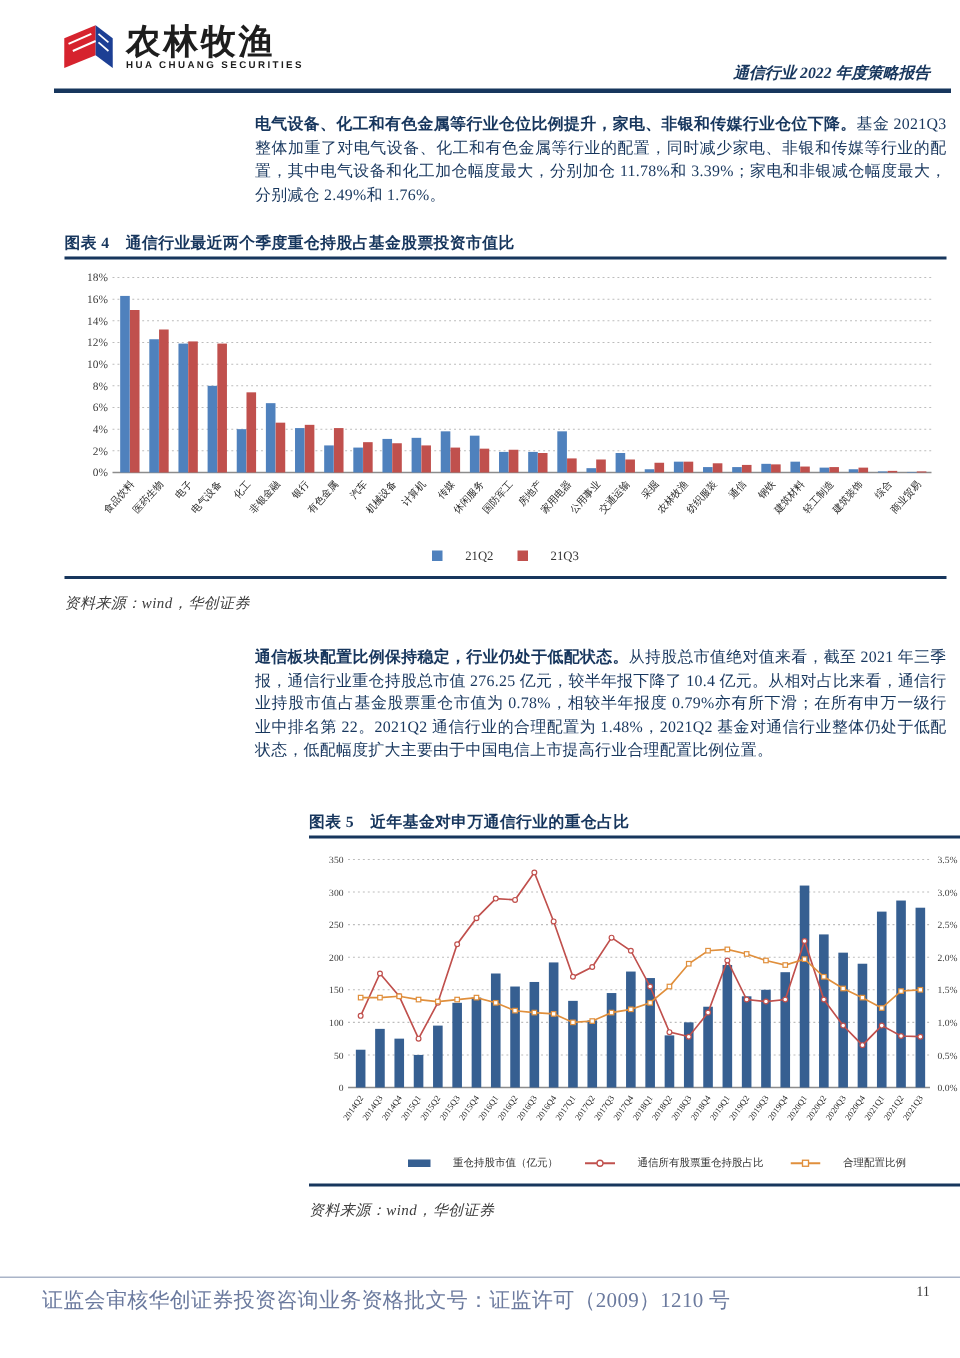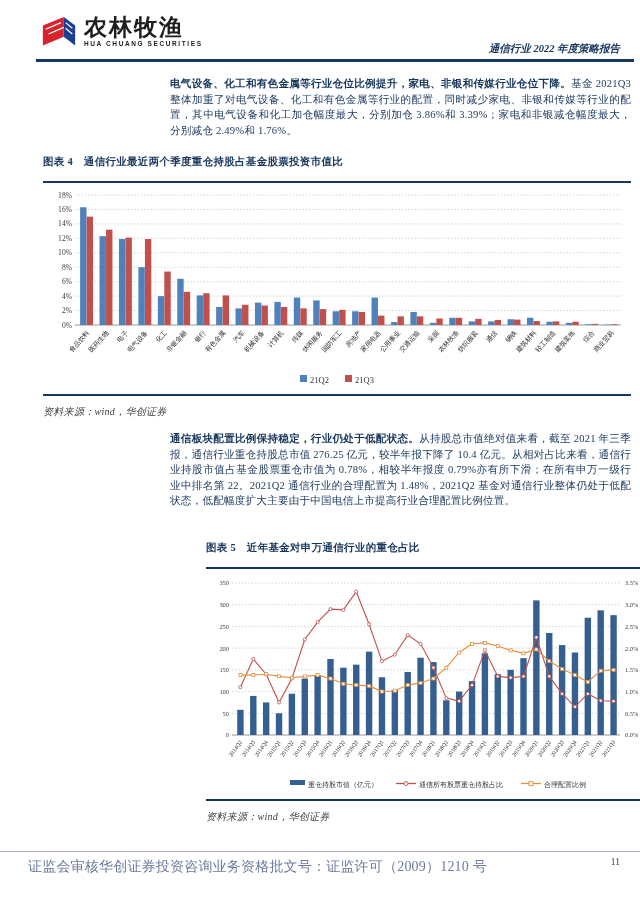--- a/index.html
+++ b/index.html
@@ -19,26 +19,26 @@
   .header-rule{position:absolute;left:36px;top:59px;width:598px;border-top:3px solid #17365d;}
   
   .para{position:absolute;left:170px;width:461px;text-align:justify;font-size:10.6px;line-height:15.6px;color:#17365d;letter-spacing:0.2px;}
   .para b{font-weight:bold;}
   #para1{top:76px;}
   #para2{top:431px;}
   
   .figure{position:absolute;}
   #fig4{left:43px;top:155px;width:588px;}
   #fig5{left:166px;top:541px;width:464px;margin-left:40px;}
-  .fig-title{font-size:10.5px;font-weight:bold;color:#17365d;padding-bottom:12px;border-bottom:2px solid #17365d;letter-spacing:0.3px;}
+  .fig-title{font-size:10.5px;font-weight:bold;color:#17365d;padding-bottom:2px;border-bottom:2px solid #17365d;letter-spacing:0.3px;}
   .fig-chart{display:block;margin-top:2px;}
   .fig-legend{display:flex;justify-content:center;align-items:center;color:#333;}
   #fig4 .fig-legend{gap:16px;font-size:8.5px;margin-top:8px;}
   #fig5 .fig-legend{gap:18px;font-size:7px;margin-top:5px;}
-  .legend-item{display:flex;align-items:flex-start;gap:3px;}
+  .legend-item{display:flex;align-items:center;gap:15px;}
   .sw-square{display:inline-block;width:7px;height:7px;}
   .sw-bar{display:inline-block;width:15px;height:5px;}
   .sw-line{display:inline-block;line-height:0;}
   .fig-rule{border-top:2px solid #17365d;margin-top:9px;}
   .fig-source{font-size:10px;font-style:italic;color:#3d3d3d;margin-top:9px;letter-spacing:0.3px;}
   
   .footer-rule{position:absolute;left:0;top:851px;width:640px;border-top:1px solid #a9b4c8;}
   .footer-text{position:absolute;left:28px;top:858px;font-size:14px;color:#6b7a9e;letter-spacing:0.2px;}
   .footer-page{position:absolute;right:20px;top:857px;font-size:9.5px;color:#3c3c3c;margin-left:28px;}
 </style>
@@ -58,21 +58,21 @@
     <div>
       <div class="logo-cn">农林牧渔</div>
       <div class="logo-en">HUA CHUANG SECURITIES</div>
     </div>
   </div>
   <div class="report-title">通信行业 2022 年度策略报告</div>
 </div>
 <div class="header-rule"></div>
 
 <div class="para" id="para1">
-  <b>电气设备、化工和有色金属等行业仓位比例提升，家电、非银和传媒行业仓位下降。</b><span>基金 2021Q3 整体加重了对电气设备、化工和有色金属等行业的配置，同时减少家电、非银和传媒等行业的配置，其中电气设备和化工加仓幅度最大，分别加仓 3.86%和 3.39%；家电和非银减仓幅度最大，分别减仓 2.49%和 1.76%。</span>
+  <b>电气设备、化工和有色金属等行业仓位比例提升，家电、非银和传媒行业仓位下降。</b><span>基金 2021Q3 整体加重了对电气设备、化工和有色金属等行业的配置，同时减少家电、非银和传媒等行业的配置，其中电气设备和化工加仓幅度最大，分别加仓 11.78%和 3.39%；家电和非银减仓幅度最大，分别减仓 2.49%和 1.76%。</span>
 </div>
 
 <div class="figure" id="fig4">
   <div class="fig-title">图表 4　通信行业最近两个季度重仓持股占基金股票投资市值比</div>
   <svg class="fig-chart" id="chart4" width="588" height="182" viewBox="0 0 588 182">
       <g>
         <line x1="32" y1="140" x2="578" y2="140" stroke="#8c8c8c" stroke-width="0.9" stroke-dasharray="none"></line>
         <line x1="32" y1="125.55555555555556" x2="578" y2="125.55555555555556" stroke="#bcbcbc" stroke-width="0.7" stroke-dasharray="1.3,2"></line>
         <line x1="32" y1="111.11111111111111" x2="578" y2="111.11111111111111" stroke="#bcbcbc" stroke-width="0.7" stroke-dasharray="1.3,2"></line>
         <line x1="32" y1="96.66666666666667" x2="578" y2="96.66666666666667" stroke="#bcbcbc" stroke-width="0.7" stroke-dasharray="1.3,2"></line>

